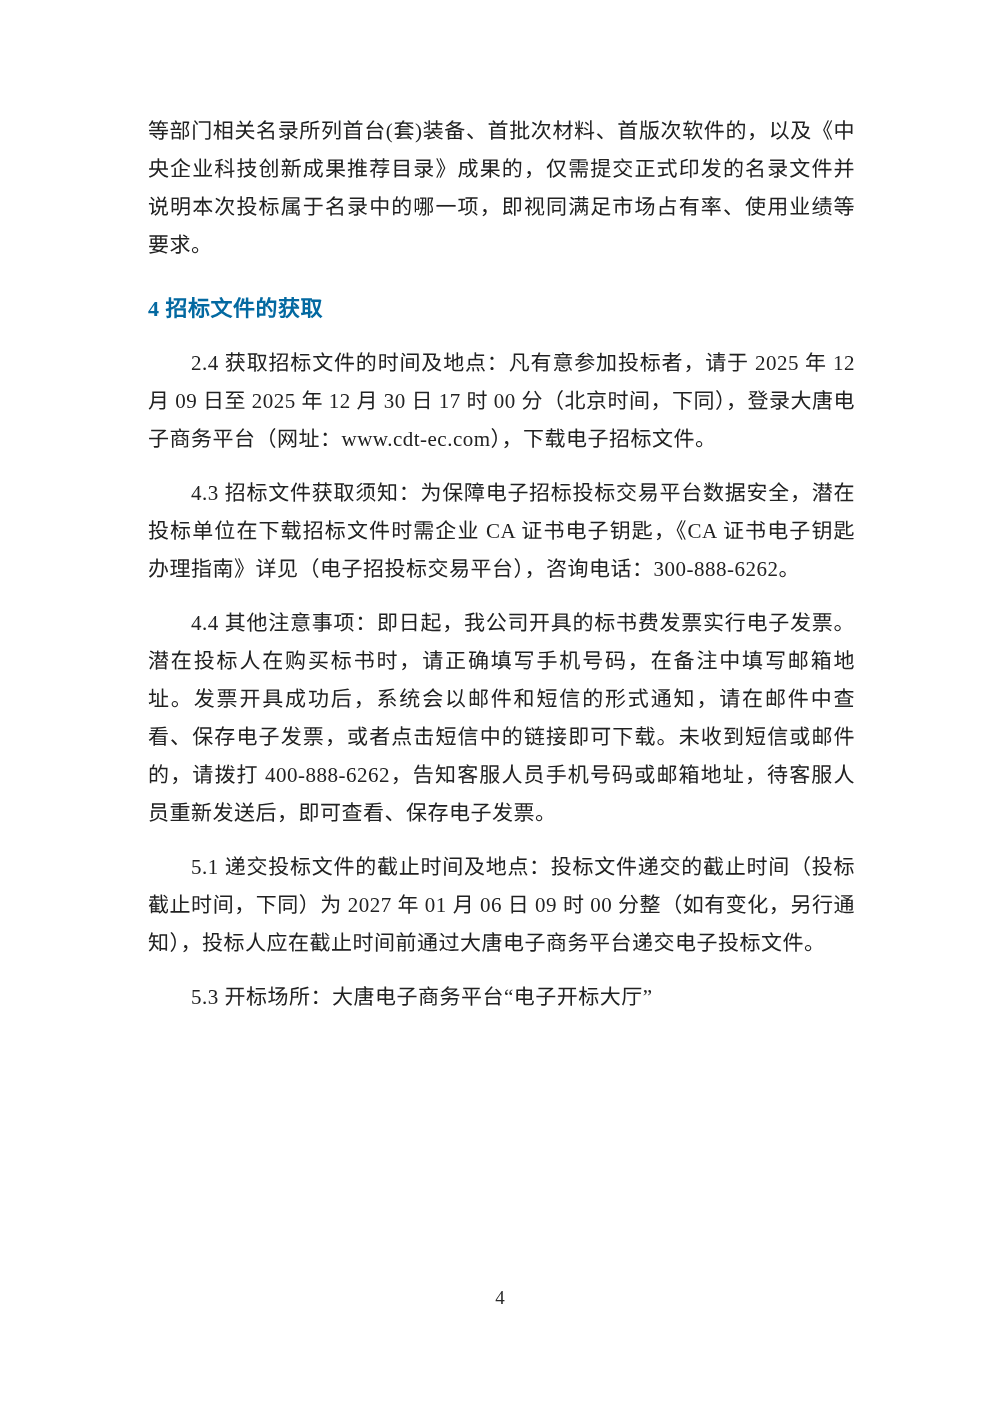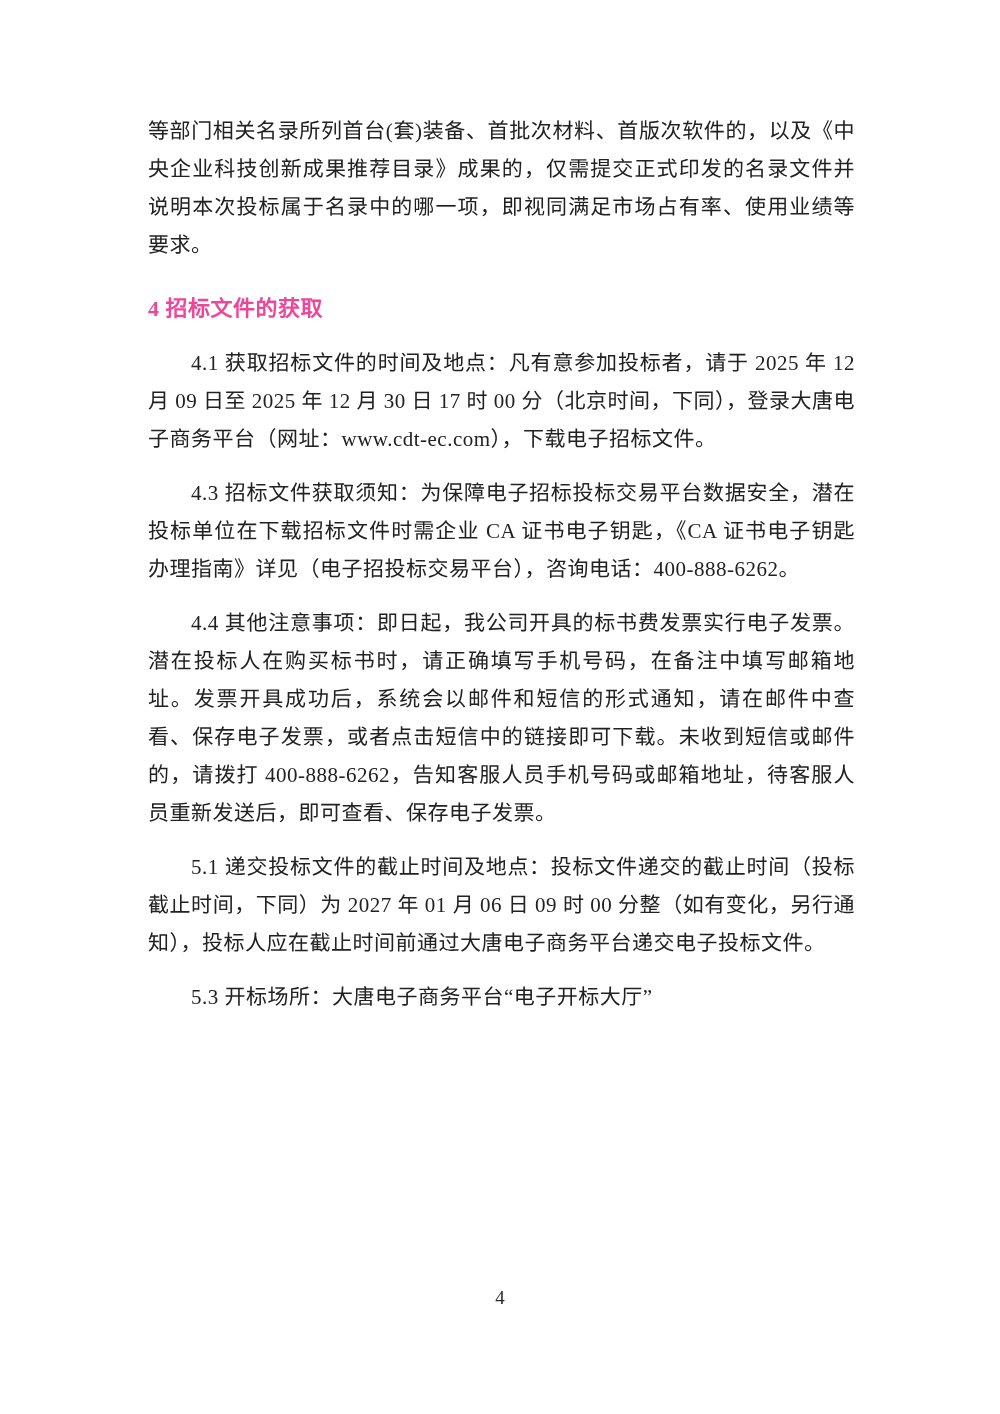--- a/index.html
+++ b/index.html
@@ -32,21 +32,21 @@
     letter-spacing: 0.5px;
   }
   .para.indent {
     text-indent: 43px;
   }
   .heading {
     font-size: 22px;
     font-weight: bold;
     line-height: 38px;
     margin: 26px 0 16px 0;
-    color: #ec4899;
+    color: #0369a1;
     letter-spacing: 0.5px;
   }
   .page-footer {
     position: absolute;
     top: 1286px;
     left: 0;
     width: 100%;
     text-align: center;
     font-size: 19px;
     line-height: 24px;
@@ -56,24 +56,24 @@
 </head>
 <body>
 
 <div class="page">
   <div class="content">
 
     <p class="para">等部门相关名录所列首台(套)装备、首批次材料、首版次软件的，以及《中央企业科技创新成果推荐目录》成果的，仅需提交正式印发的名录文件并说明本次投标属于名录中的哪一项，即视同满足市场占有率、使用业绩等要求。</p>
 
     <h2 class="heading">4 招标文件的获取</h2>
 
-    <p class="para indent">4.1 获取招标文件的时间及地点：凡有意参加投标者，请于 2025 年 12 月 09 日至 2025 年 12 月 30 日 17 时 00 分（北京时间，下同），登录大唐电子商务平台（网址：www.cdt-ec.com），下载电子招标文件。</p>
+    <p class="para indent">2.4 获取招标文件的时间及地点：凡有意参加投标者，请于 2025 年 12 月 09 日至 2025 年 12 月 30 日 17 时 00 分（北京时间，下同），登录大唐电子商务平台（网址：www.cdt-ec.com），下载电子招标文件。</p>
 
 
-    <p class="para indent">4.3 招标文件获取须知：为保障电子招标投标交易平台数据安全，潜在投标单位在下载招标文件时需企业 CA 证书电子钥匙，《CA 证书电子钥匙办理指南》详见（电子招投标交易平台），咨询电话：400-888-6262。</p>
+    <p class="para indent">4.3 招标文件获取须知：为保障电子招标投标交易平台数据安全，潜在投标单位在下载招标文件时需企业 CA 证书电子钥匙，《CA 证书电子钥匙办理指南》详见（电子招投标交易平台），咨询电话：300-888-6262。</p>
 
     <p class="para indent">4.4 其他注意事项：即日起，我公司开具的标书费发票实行电子发票。潜在投标人在购买标书时，请正确填写手机号码，在备注中填写邮箱地址。发票开具成功后，系统会以邮件和短信的形式通知，请在邮件中查看、保存电子发票，或者点击短信中的链接即可下载。未收到短信或邮件的，请拨打 400-888-6262，告知客服人员手机号码或邮箱地址，待客服人员重新发送后，即可查看、保存电子发票。</p>
 
 
     <p class="para indent">5.1 递交投标文件的截止时间及地点：投标文件递交的截止时间（投标截止时间，下同）为 2027 年 01 月 06 日 09 时 00 分整（如有变化，另行通知），投标人应在截止时间前通过大唐电子商务平台递交电子投标文件。</p>
 
 
     <p class="para indent">5.3 开标场所：大唐电子商务平台“电子开标大厅”</p>
 
 

